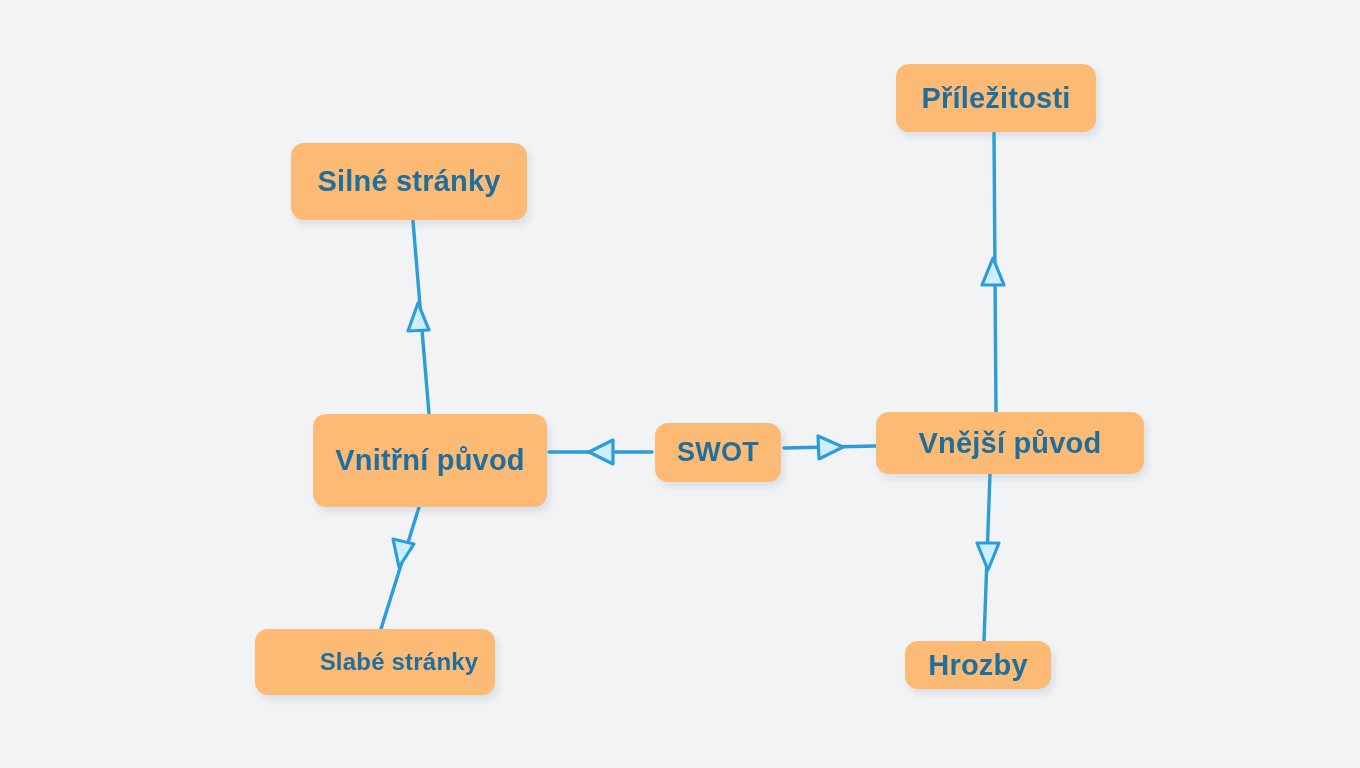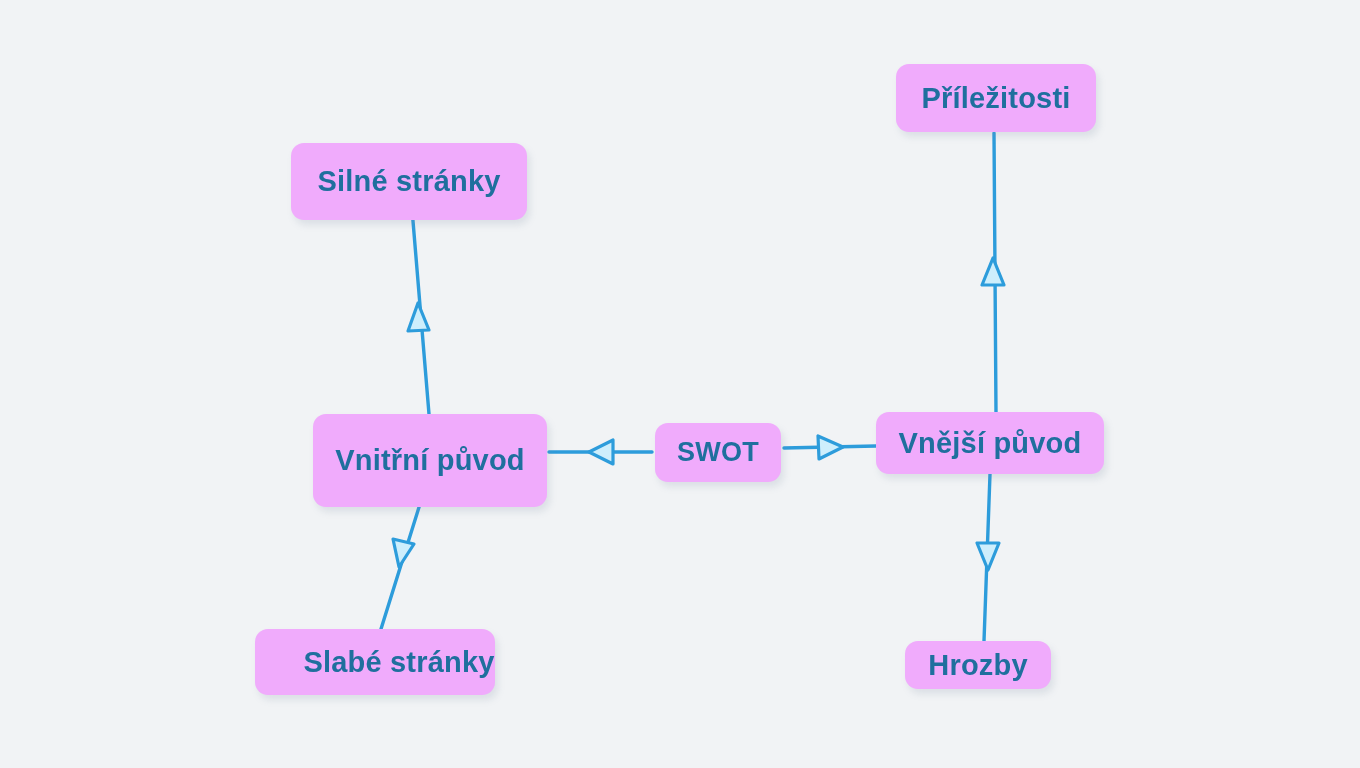--- a/index.html
+++ b/index.html
@@ -20,44 +20,44 @@
   }
   #edges {
     position: absolute;
     left: 0;
     top: 0;
     width: 1360px;
     height: 768px;
   }
   .node {
     position: absolute;
-    background: #f0abfc;
+    background: #fdba74;
     color: #1f6f9e;
     border-radius: 13px;
     display: flex;
     align-items: center;
     justify-content: center;
     font-weight: bold;
     letter-spacing: 0.2px;
     box-shadow: 3px 5px 7px rgba(120, 140, 160, 0.18);
     box-sizing: border-box;
     white-space: nowrap;
     user-select: none;
   }
   .node-label {
     display: block;
     line-height: 1;
   }
 
   
   #node-swot       { left: 655px; top: 423px; width: 126px; height: 59px; font-size: 27px; }
   #node-internal   { left: 313px; top: 414px; width: 234px; height: 93px; font-size: 29px; }
-  #node-external   { left: 876px; top: 412px; width: 228px; height: 62px; font-size: 29px; }
+  #node-external   { left: 876px; top: 412px; width: 268px; height: 62px; font-size: 29px; }
   #node-strengths  { left: 291px; top: 143px; width: 236px; height: 77px; font-size: 29px; }
-  #node-weaknesses { left: 255px; top: 629px; width: 240px; height: 66px; font-size: 29px; padding-left: 48px; }
+  #node-weaknesses { left: 255px; top: 629px; width: 240px; height: 66px; font-size: 24px; padding-left: 48px; }
   #node-opport     { left: 896px; top: 64px; width: 200px; height: 68px; font-size: 29px; }
   #node-threats    { left: 905px; top: 641px; width: 146px; height: 48px; font-size: 29px; }
 </style>
 </head>
 <body>
 
 <div id="canvas">
 
   <svg id="edges" viewBox="0 0 1360 768" width="1360" height="768" xmlns="http://www.w3.org/2000/svg">
 

